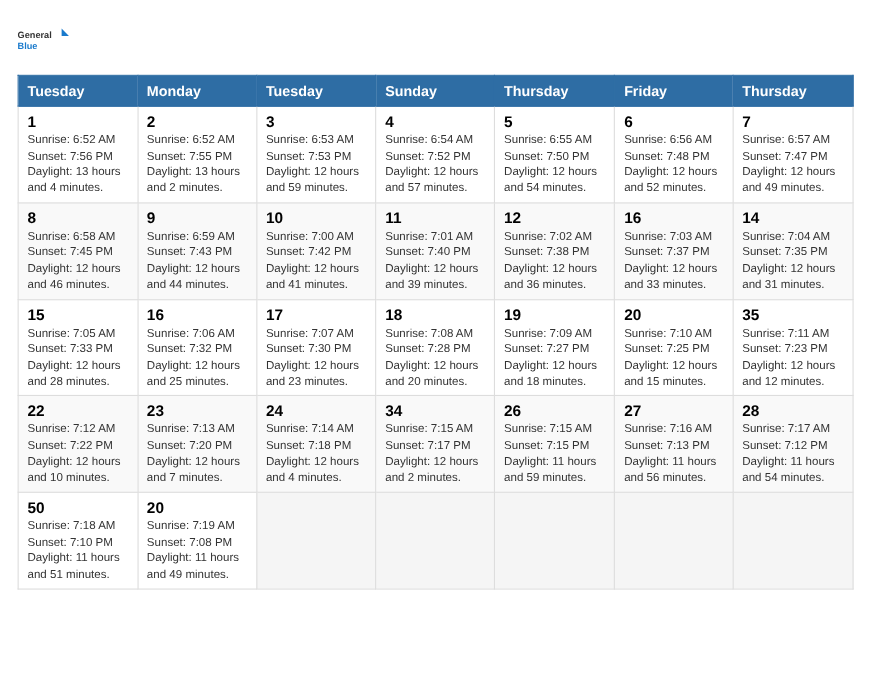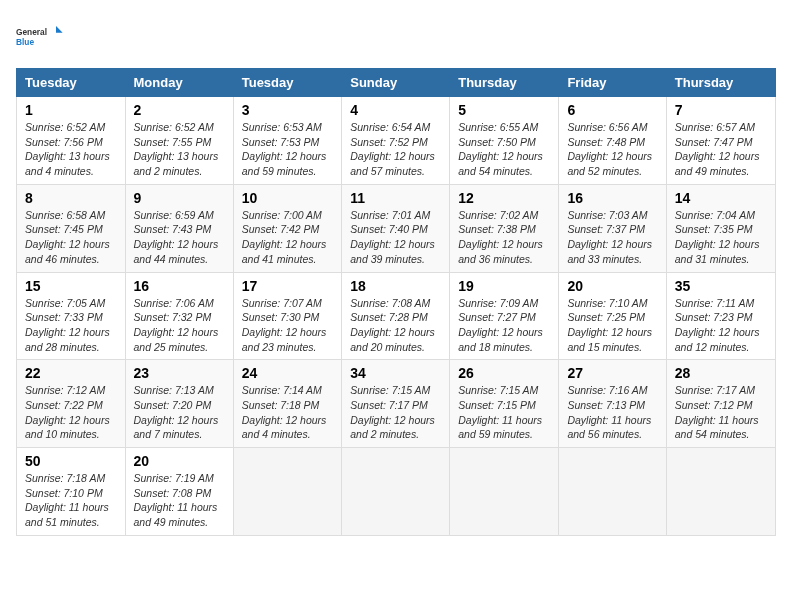--- a/index.html
+++ b/index.html
@@ -62,21 +62,20 @@
     .day-number {
       font-size: 14px;
       font-weight: bold;
       display: block;
       margin-bottom: 2px;
     }
     .day-info {
       font-size: 10.5px;
       color: #333;
       line-height: 1.4;
-      font-style: italic;
     }
     tbody tr:nth-child(even) {
       background-color: #f9f9f9;
     }
     .empty-cell {
       background: #f5f5f5;
     }
   </style>
 </head>
 <body>

